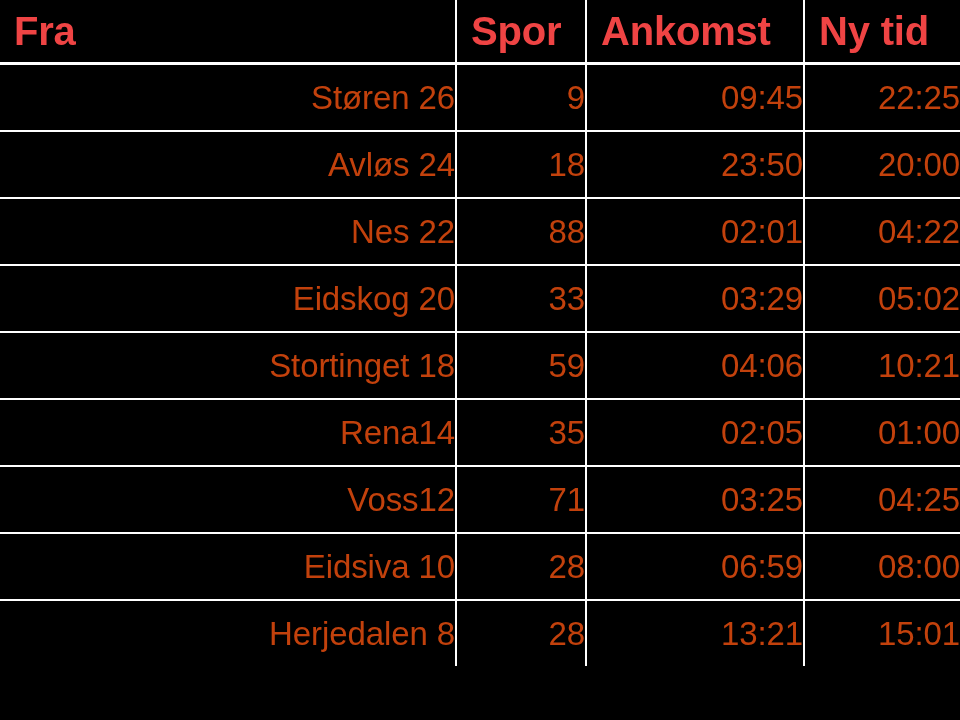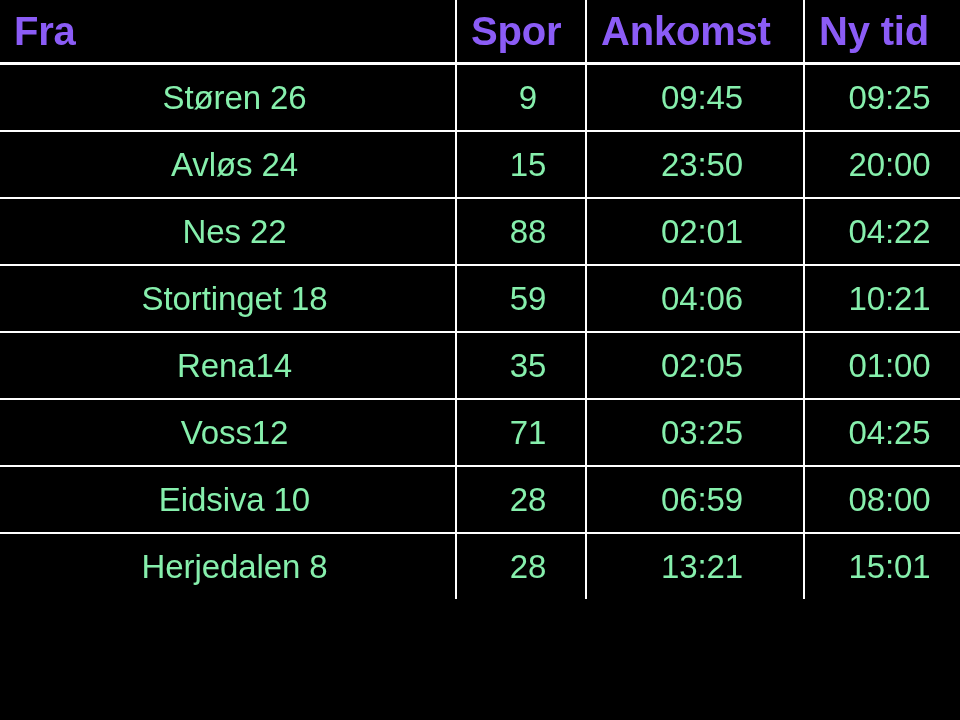--- a/index.html
+++ b/index.html
@@ -36,40 +36,40 @@
 
   thead th {
     height: 62px;
     padding: 0 0 0 14px;
     margin: 0;
     text-align: left;
     vertical-align: middle;
     font-size: 40px;
     font-weight: bold;
     letter-spacing: -0.2px;
-    color: #8b5cf6;
+    color: #ef4444;
     background: #000000;
     border-bottom: 3px solid #ffffff;
     border-right: 2px solid #ffffff;
     white-space: pre;
   }
   thead th:last-child {
     border-right: none;
   }
 
   tbody td {
     height: 65px;
     padding: 0 0 0 14px;
     margin: 0;
-    text-align: center;
+    text-align: right;
     vertical-align: middle;
     font-size: 33px;
     font-weight: normal;
     letter-spacing: -0.1px;
-    color: #86efac;
+    color: #c2410c;
     background: #000000;
     border-bottom: 2px solid #ffffff;
     border-right: 2px solid #ffffff;
     white-space: pre;
   }
   tbody td:last-child {
     border-right: none;
   }
   tbody tr:last-child td {
     border-bottom: none;
@@ -92,33 +92,39 @@
         <th>Spor</th>
         <th>Ankomst</th>
         <th>Ny tid</th>
       </tr>
     </thead>
     <tbody id="schedule-body">
         <tr>
           <td>Støren 26</td>
           <td>9</td>
           <td>09:45</td>
-          <td>09:25</td>
+          <td>22:25</td>
         </tr>
         <tr>
           <td>Avløs 24</td>
-          <td>15</td>
+          <td>18</td>
           <td>23:50</td>
           <td>20:00</td>
         </tr>
         <tr>
           <td>Nes 22</td>
           <td>88</td>
           <td>02:01</td>
           <td>04:22</td>
+        </tr>
+        <tr>
+          <td>Eidskog 20</td>
+          <td>33</td>
+          <td>03:29</td>
+          <td>05:02</td>
         </tr>
         <tr>
           <td>Stortinget 18</td>
           <td>59</td>
           <td>04:06</td>
           <td>10:21</td>
         </tr>
         <tr>
           <td>Rena14</td>
           <td>35</td>

